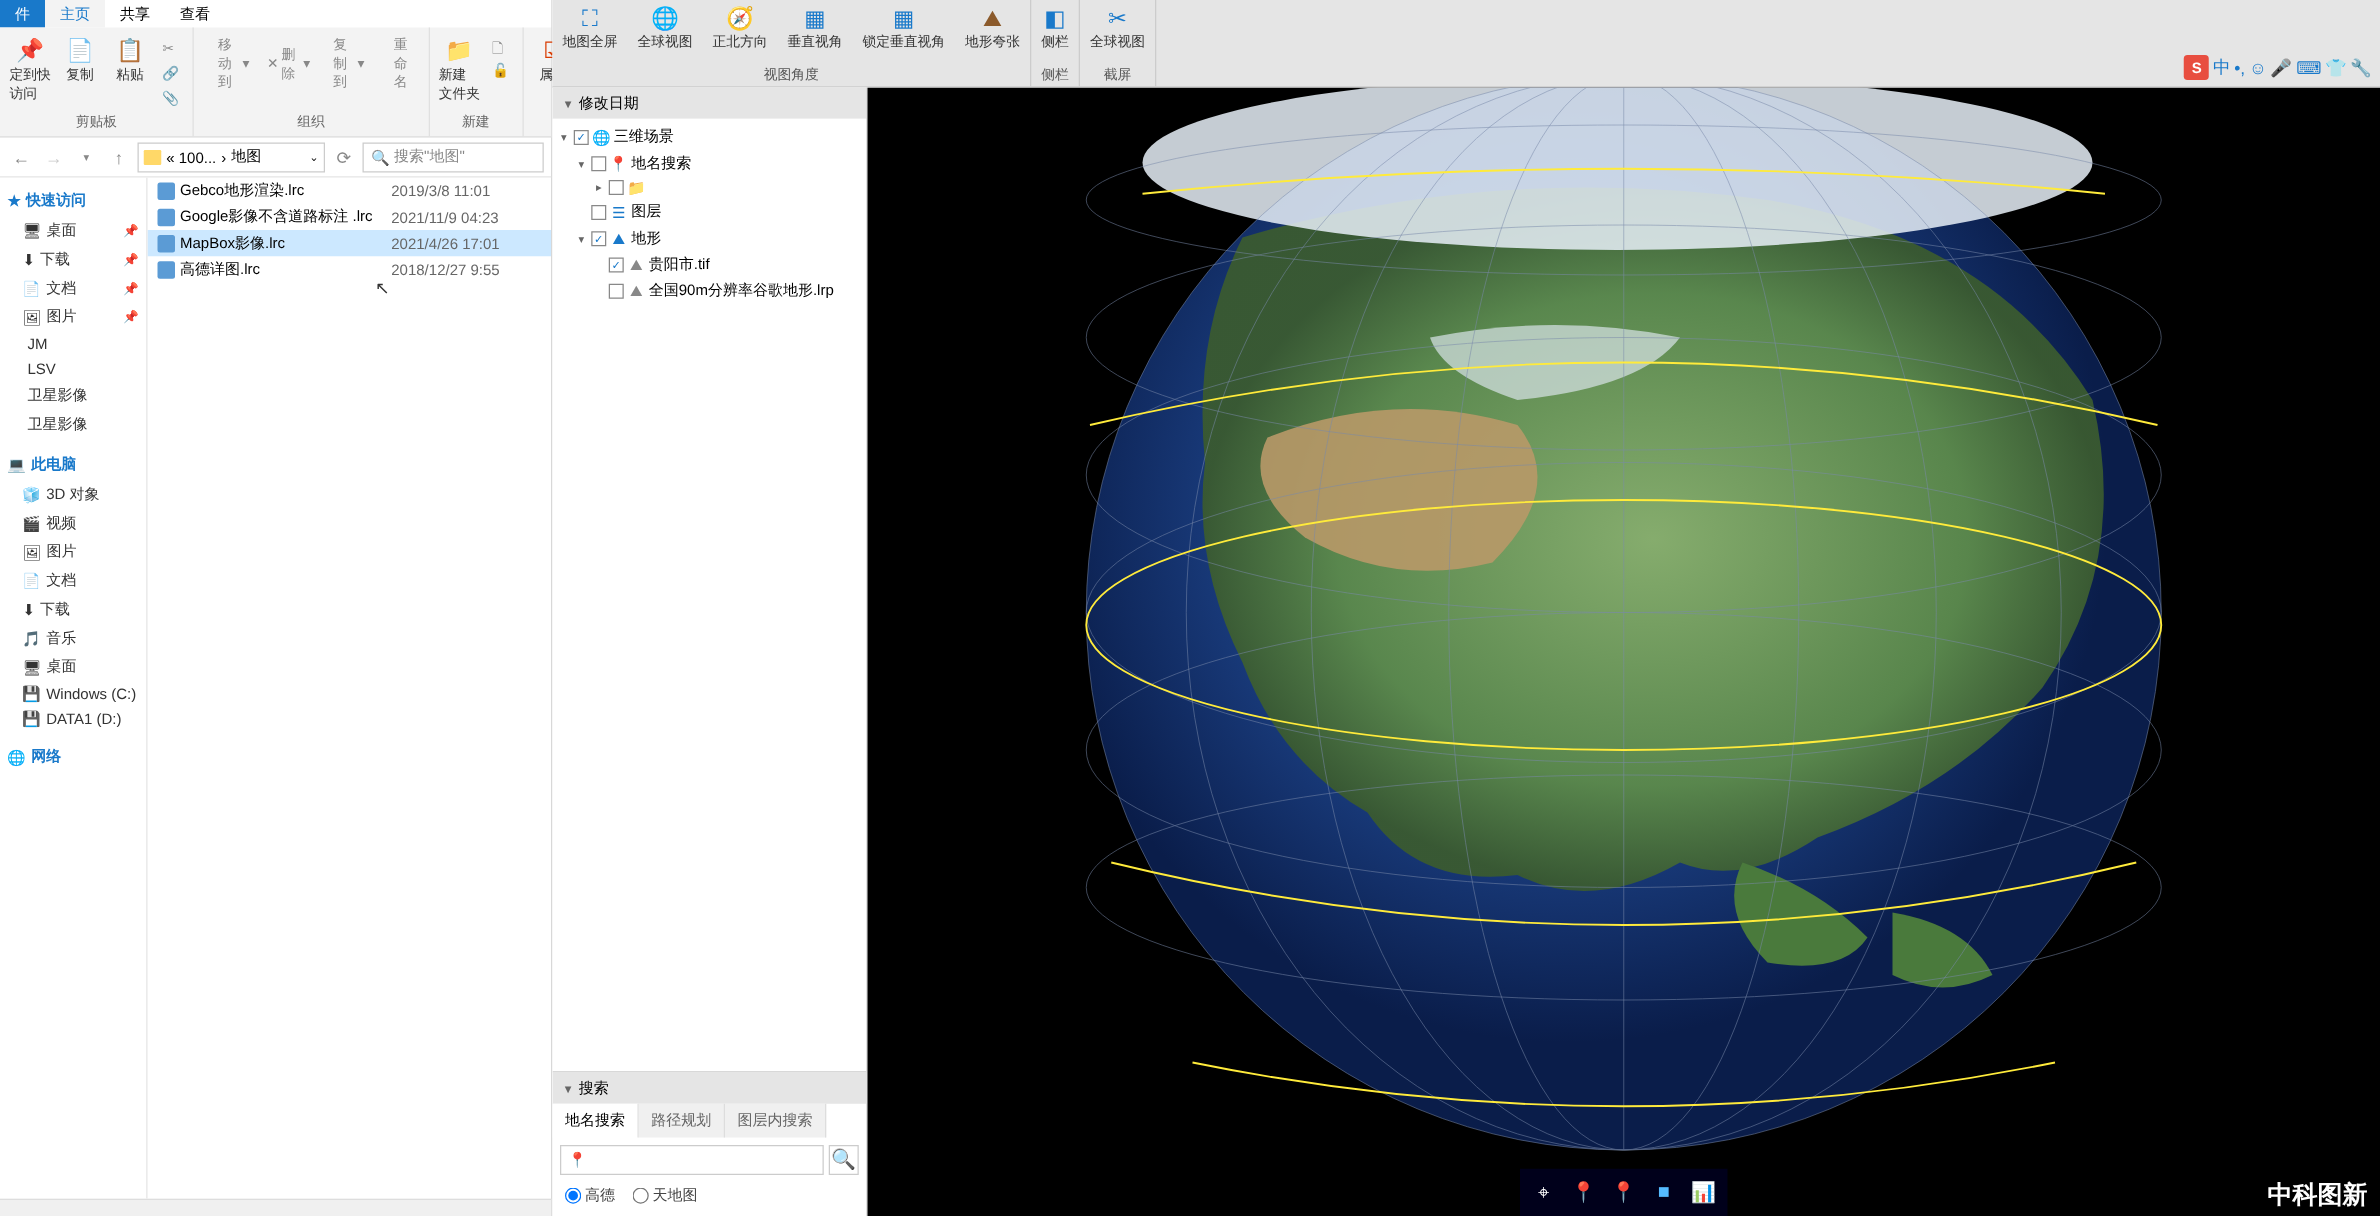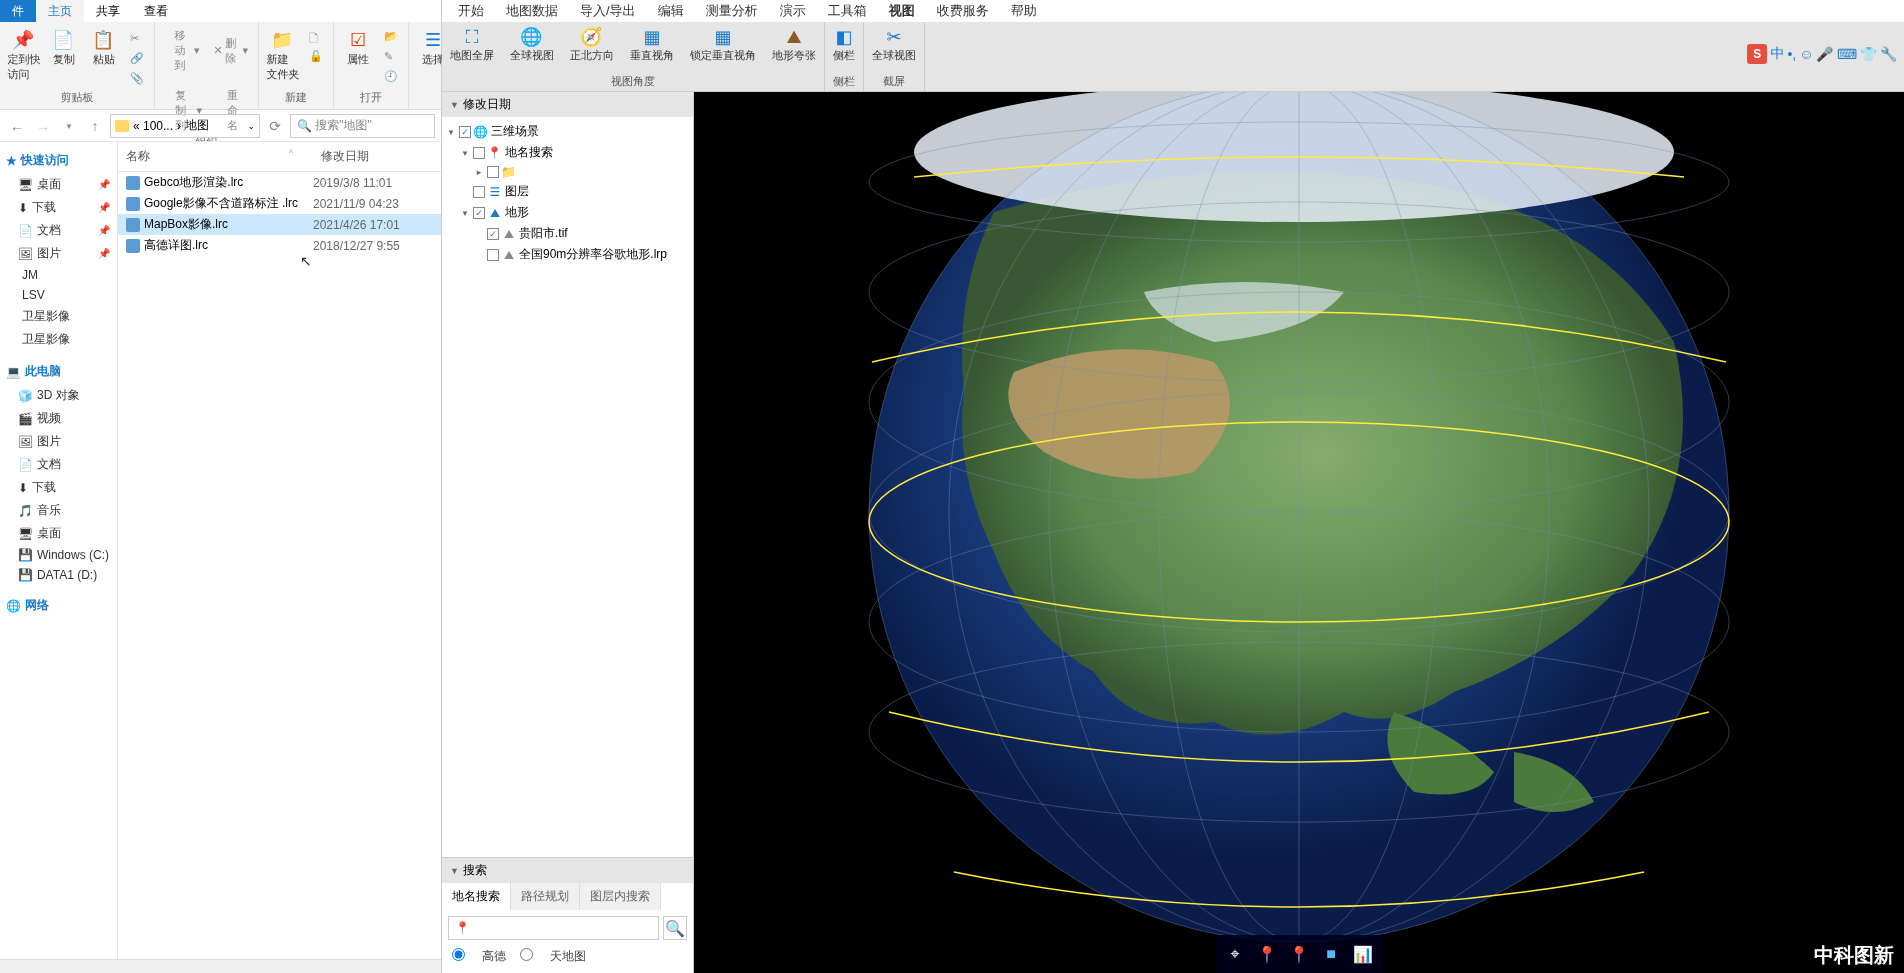--- a/index.html
+++ b/index.html
@@ -61,21 +61,21 @@
 .d1 { padding-left: 14px; } .d2 { padding-left: 28px; }
 .search-panel { border-top:1px solid #ccc; background:#fff; }
 .search-tabs { display:flex; font-size:12px;align-items:flex-end; }
 .search-tabs span { padding:5px 10px; cursor:pointer; border-right:1px solid #ddd; }
 .search-tabs span.sel { background:#fff; }
 .search-tabs span:not(.sel) { background:#f0f0f0; color:#666; }
 .search-box { display:flex; padding:6px; gap:4px; }
 .search-box .inp { flex:1; border:1px solid #ccc; height:24px; display:flex;align-items:center; padding:0 6px; font-size:12px; color:#888; }
 .search-box .go { width:24px; height:24px; border:1px solid #ccc; display:flex;align-items:center;justify-content:center; color:#1979ca; cursor:pointer; }
 .search-radio { padding:2px 10px 8px; font-size:12px; display:flex; gap:14px; }
-.search-radio label { display:flex;align-items:flex-start;gap:17px; color:#444; }
+.search-radio label { display:flex;align-items:center;gap:3px; color:#444; }
 
 .globe { flex:1; background:#000; position:relative; overflow:hidden; }
 .globe svg { position:absolute; inset:0; }
 .watermark { position:absolute; bottom:4px; right:10px; color:#fff; font-size:20px; font-weight:bold; text-shadow:0 0 4px #000; }
 .globe-toolbar { position:absolute; bottom:0; left:50%; transform:translateX(-50%); background:rgba(0,0,30,0.9); display:flex; gap:2px; padding:4px; }
 .globe-toolbar .gbtn { width:30px; height:30px; display:flex;align-items:center;justify-content:center; color:#fff; font-size:16px; cursor:pointer; }
 
 .ime-bar { position:absolute; top:44px; right:6px; display:flex; gap:3px; align-items:center; font-size:12px; }
 .ime-bar .ime-s { width:20px;height:20px;background:#e84e40;color:#fff;display:flex;align-items:center;justify-content:center;border-radius:3px;font-weight:bold; }
 .ime-bar .ime-i { color:#1979ca; font-size:14px; }
@@ -115,21 +115,21 @@
               <span class="ic">🔗</span>
             </div>
           <div class="rb-small">
               <span class="ic">📎</span>
             </div>
         </div>
       </div>
       <div class="lbl">剪贴板</div>
     </div>
     <div class="ribbon-group">
-      <div class="icons" style="flex-direction:column;gap:11px;padding-top:2px">
+      <div class="icons" style="flex-direction:row;gap:1px;padding-top:2px">
         <div style="display:flex;gap:6px">
           <div class="rb-small"><span class="ic"></span><span>移动到</span>▾</div>
           <div class="rb-small"><span class="ic">✕</span><span>删除</span>▾</div>
         </div>
         <div style="display:flex;gap:6px">
           <div class="rb-small"><span class="ic"></span><span>复制到</span>▾</div>
           <div class="rb-small">
               <span class="ic"></span>
               <span>重命名</span>
             </div>
@@ -286,24 +286,20 @@
       <div class="item">
           <span>💾</span>
           <span>DATA1 (D:)</span>
         </div>
       <div class="grp" style="margin-top:8px">
           <span>🌐</span>
           <span>网络</span>
         </div>
     </div>
     <div class="file-list">
-      <div class="file-head">
-        <div class="c1"><span>名称</span><span style="float:right;color:#aaa;font-size:9px;margin-right:20px">^</span></div>
-        <div class="c2">修改日期</div>
-      </div>
       <div class="file-row">
           <div class="c1">
             <span class="fic"></span>
             <span>Gebco地形渲染.lrc</span>
           </div>
           <div class="c2">2019/3/8 11:01</div>
         </div>
       <div class="file-row">
           <div class="c1">
             <span class="fic"></span>
@@ -325,32 +321,20 @@
           </div>
           <div class="c2">2018/12/27 9:55</div>
         </div>
       <span style="position:relative;left:182px;top:-4px;font-size:14px;color:#333">↖</span>
     </div>
   </div>
   <div class="scrollbar-bottom"></div>
 </div>
 
 <div class="gis">
-  <div class="gis-menu">
-    <span>开始</span>
-    <span>地图数据</span>
-    <span>导入/导出</span>
-    <span>编辑</span>
-    <span>测量分析</span>
-    <span>演示</span>
-    <span>工具箱</span>
-    <span style="font-weight:bold">视图</span>
-    <span>收费服务</span>
-    <span>帮助</span>
-  </div>
   <div class="gis-ribbon">
     <div class="gis-rgroup">
       <div class="btns">
         <div class="gis-rbtn">
             <span class="ic">⛶</span>
             <span>地图全屏</span>
           </div>
         <div class="gis-rbtn">
             <span class="ic">🌐</span>
             <span>全球视图</span>

